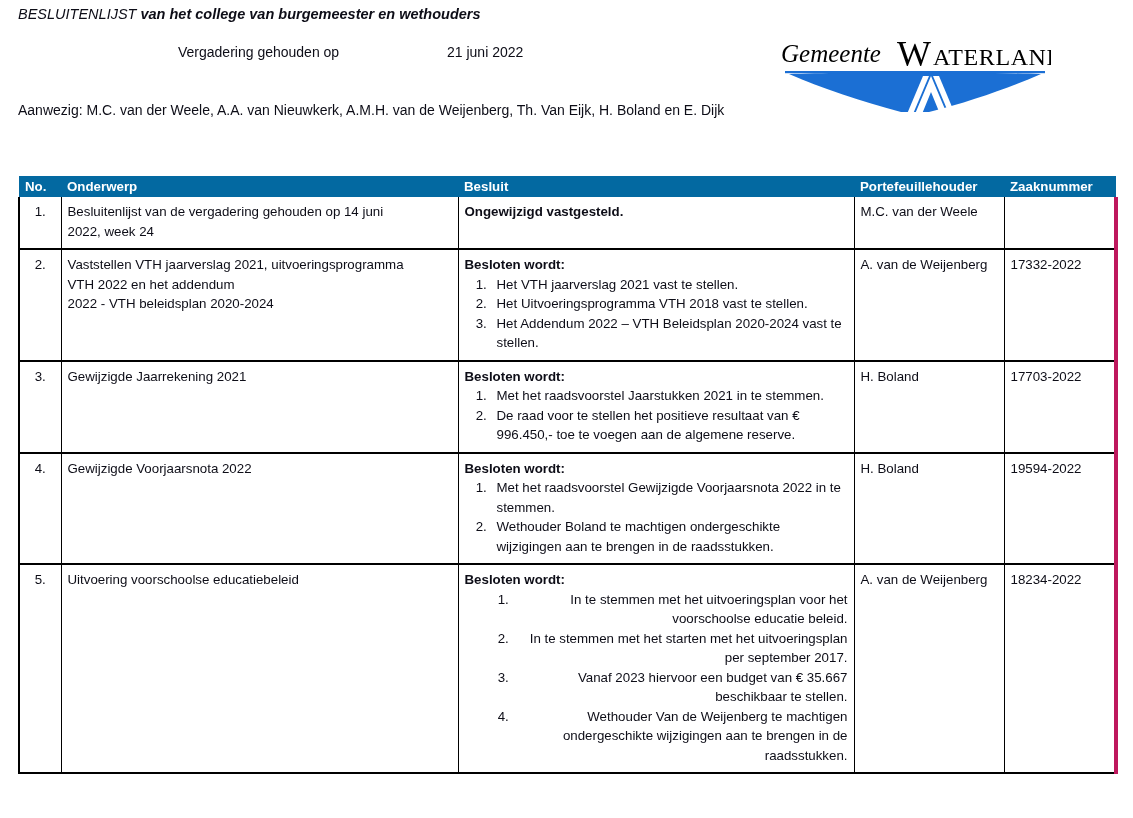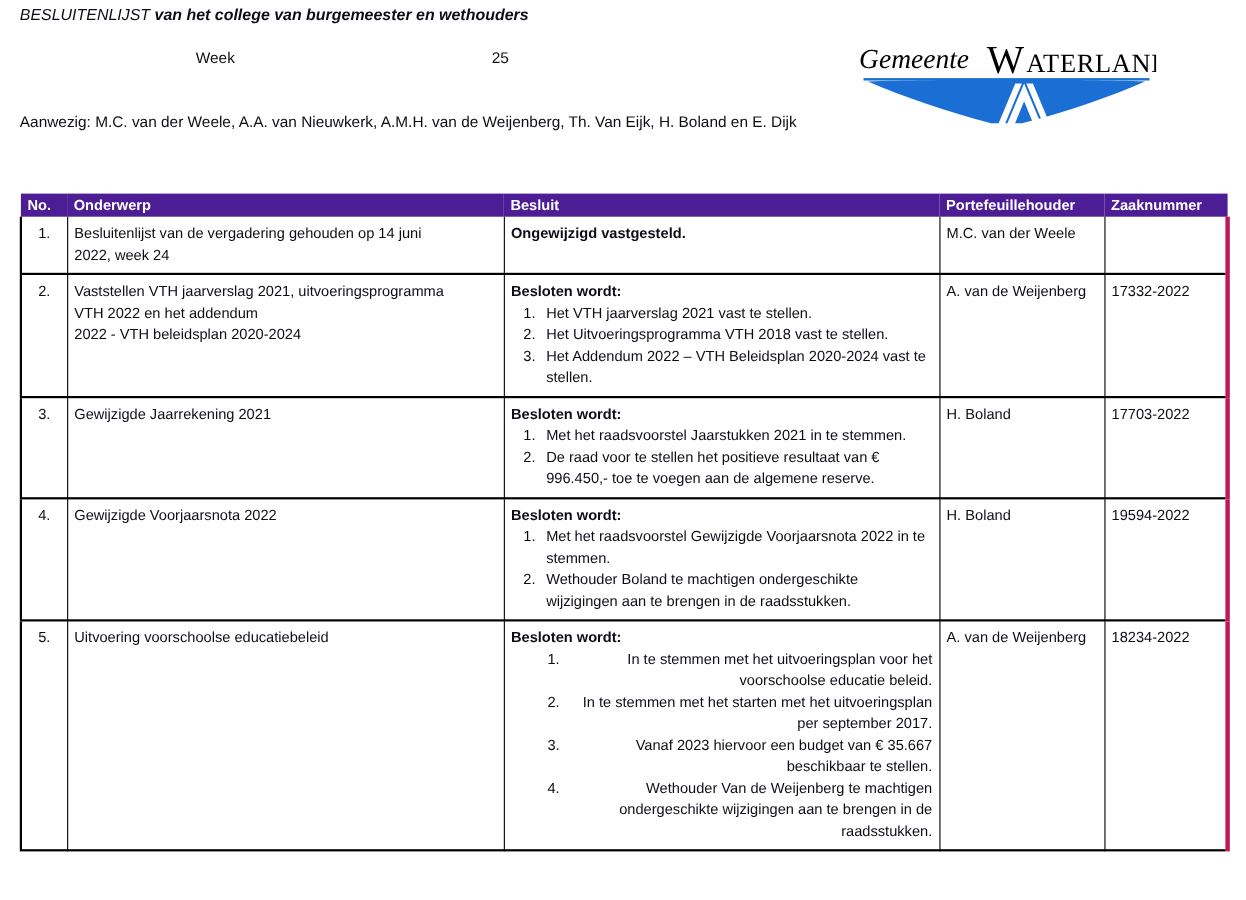--- a/index.html
+++ b/index.html
@@ -70,21 +70,21 @@
     border-collapse: collapse;
     table-layout: fixed;
     font-size: 13.3px;
   }
   .besluiten-table th,
   .besluiten-table td {
     vertical-align: top;
     padding: 0;
   }
   .besluiten-table thead th {
-    background: #4c1d95;
+    background: #0369a1;
     color: #ffffff;
     font-weight: 700;
     text-align: left;
     height: 21px;
     line-height: 21px;
     padding: 0 0 0 6px;
     font-size: 13.3px;
     border: none;
   }
   .besluiten-table thead th.c-no { padding-left: 6px; }
@@ -134,22 +134,22 @@
 
 <div class="doc-title">
   <span class="t-light">BESLUITENLIJST</span>
   <span class="t-bold">van het college van burgemeester en wethouders</span>
 </div>
 
 <div class="meeting-info">
   <table>
     <tbody>
       <tr>
-        <td class="label">Week</td>
-        <td class="value">25</td>
+        <td class="label">Vergadering gehouden op</td>
+        <td class="value">21 juni 2022</td>
       </tr>
     </tbody>
   </table>
 </div>
 
 <div class="attendees">Aanwezig: M.C. van der Weele, A.A. van Nieuwkerk, A.M.H. van de Weijenberg, Th. Van Eijk, H. Boland en E. Dijk</div>
 
 <div class="logo">
   <svg viewBox="0 0 272 78" xmlns="http://www.w3.org/2000/svg">
     <text id="logo-script" x="2" y="26" font-family="'Liberation Serif', serif" font-style="italic" font-size="25" fill="#000000">Gemeente</text>

